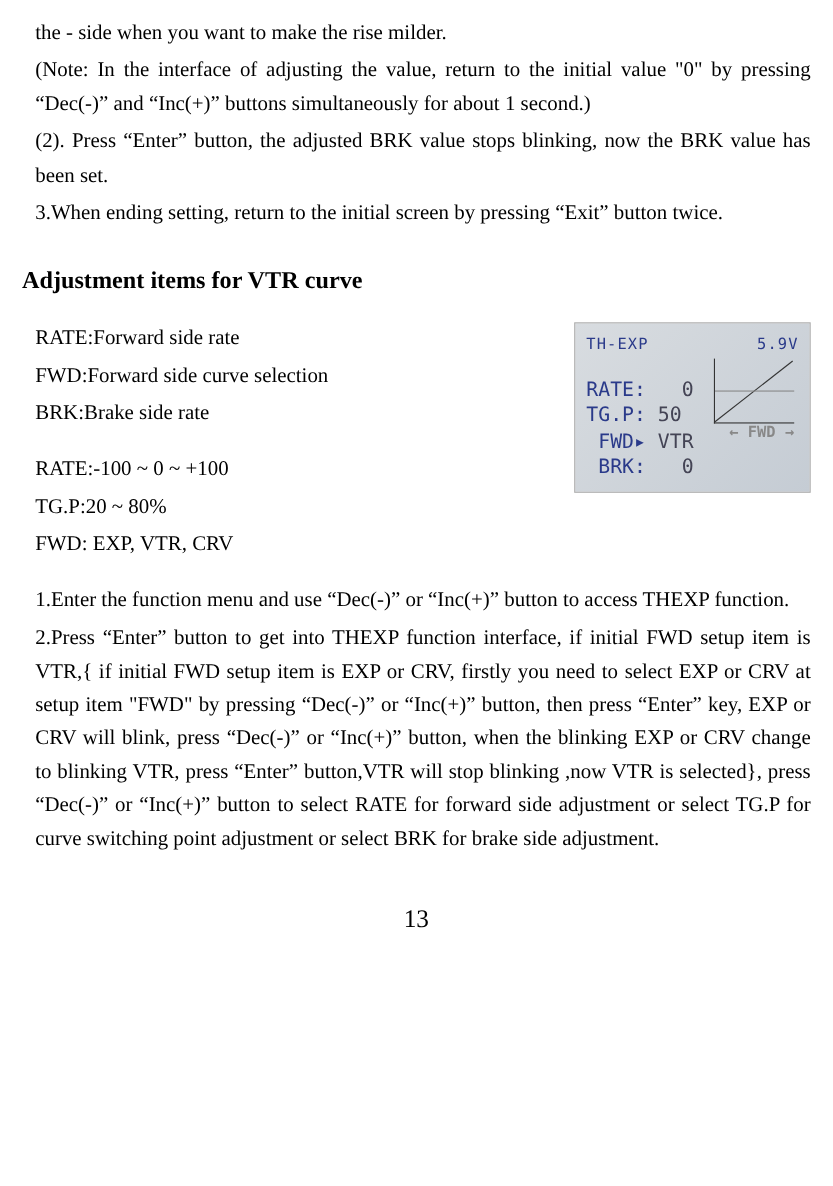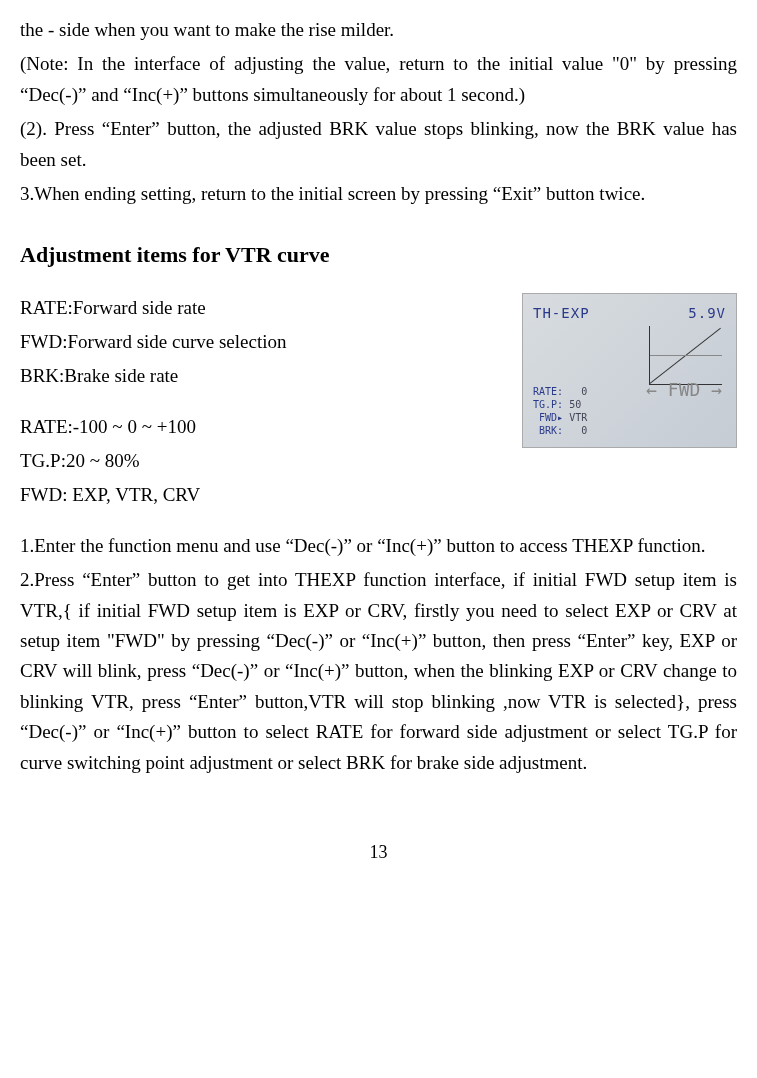--- a/index.html
+++ b/index.html
@@ -65,40 +65,41 @@
       width: 90px;
       height: 1px;
       background: #333;
       transform-origin: left bottom;
       transform: rotate(-38deg);
     }
     .figure .params {
       position: absolute;
       left: 10px;
       bottom: 10px;
-      font-size: 10px;
+      font-size: 18px;
       color: #445;
       line-height: 1.3;
       margin-top: 40px;
     }
     .figure .params .blue { color: #2a3a8a; }
     .figure .fwd-side {
       position: absolute;
       right: 14px;
       bottom: 42px;
-      font-size: 18px;
+      font-size: 14px;
       color: #888;
+      font-weight: bold;
     }
     .page-num {
       text-align: center;
-      margin-top: 60px;
-      font-size: 18px;
+      margin-top: 40px;
+      font-size: 23px;
     }
     .clearfix::after { content:""; display:block; clear:both; }
-    p { margin: 0 0 4px 0; }
+    p { margin: 0 0 4px 12px; }
     .spacer { height: 16px; }
   </style>
 </head>
 <body>
 
 <p class="justify">the - side when you want to make the rise milder.</p>
 <p class="justify">(Note: In the interface of adjusting the value, return to the initial value "0" by pressing “Dec(-)” and “Inc(+)” buttons simultaneously for about 1 second.)</p>
 <p class="justify">(2). Press  “Enter” button, the adjusted BRK value stops blinking, now the BRK value has been set.</p>
 <p class="justify">3.When ending setting, return to the initial screen by pressing “Exit” button twice.</p>
 

